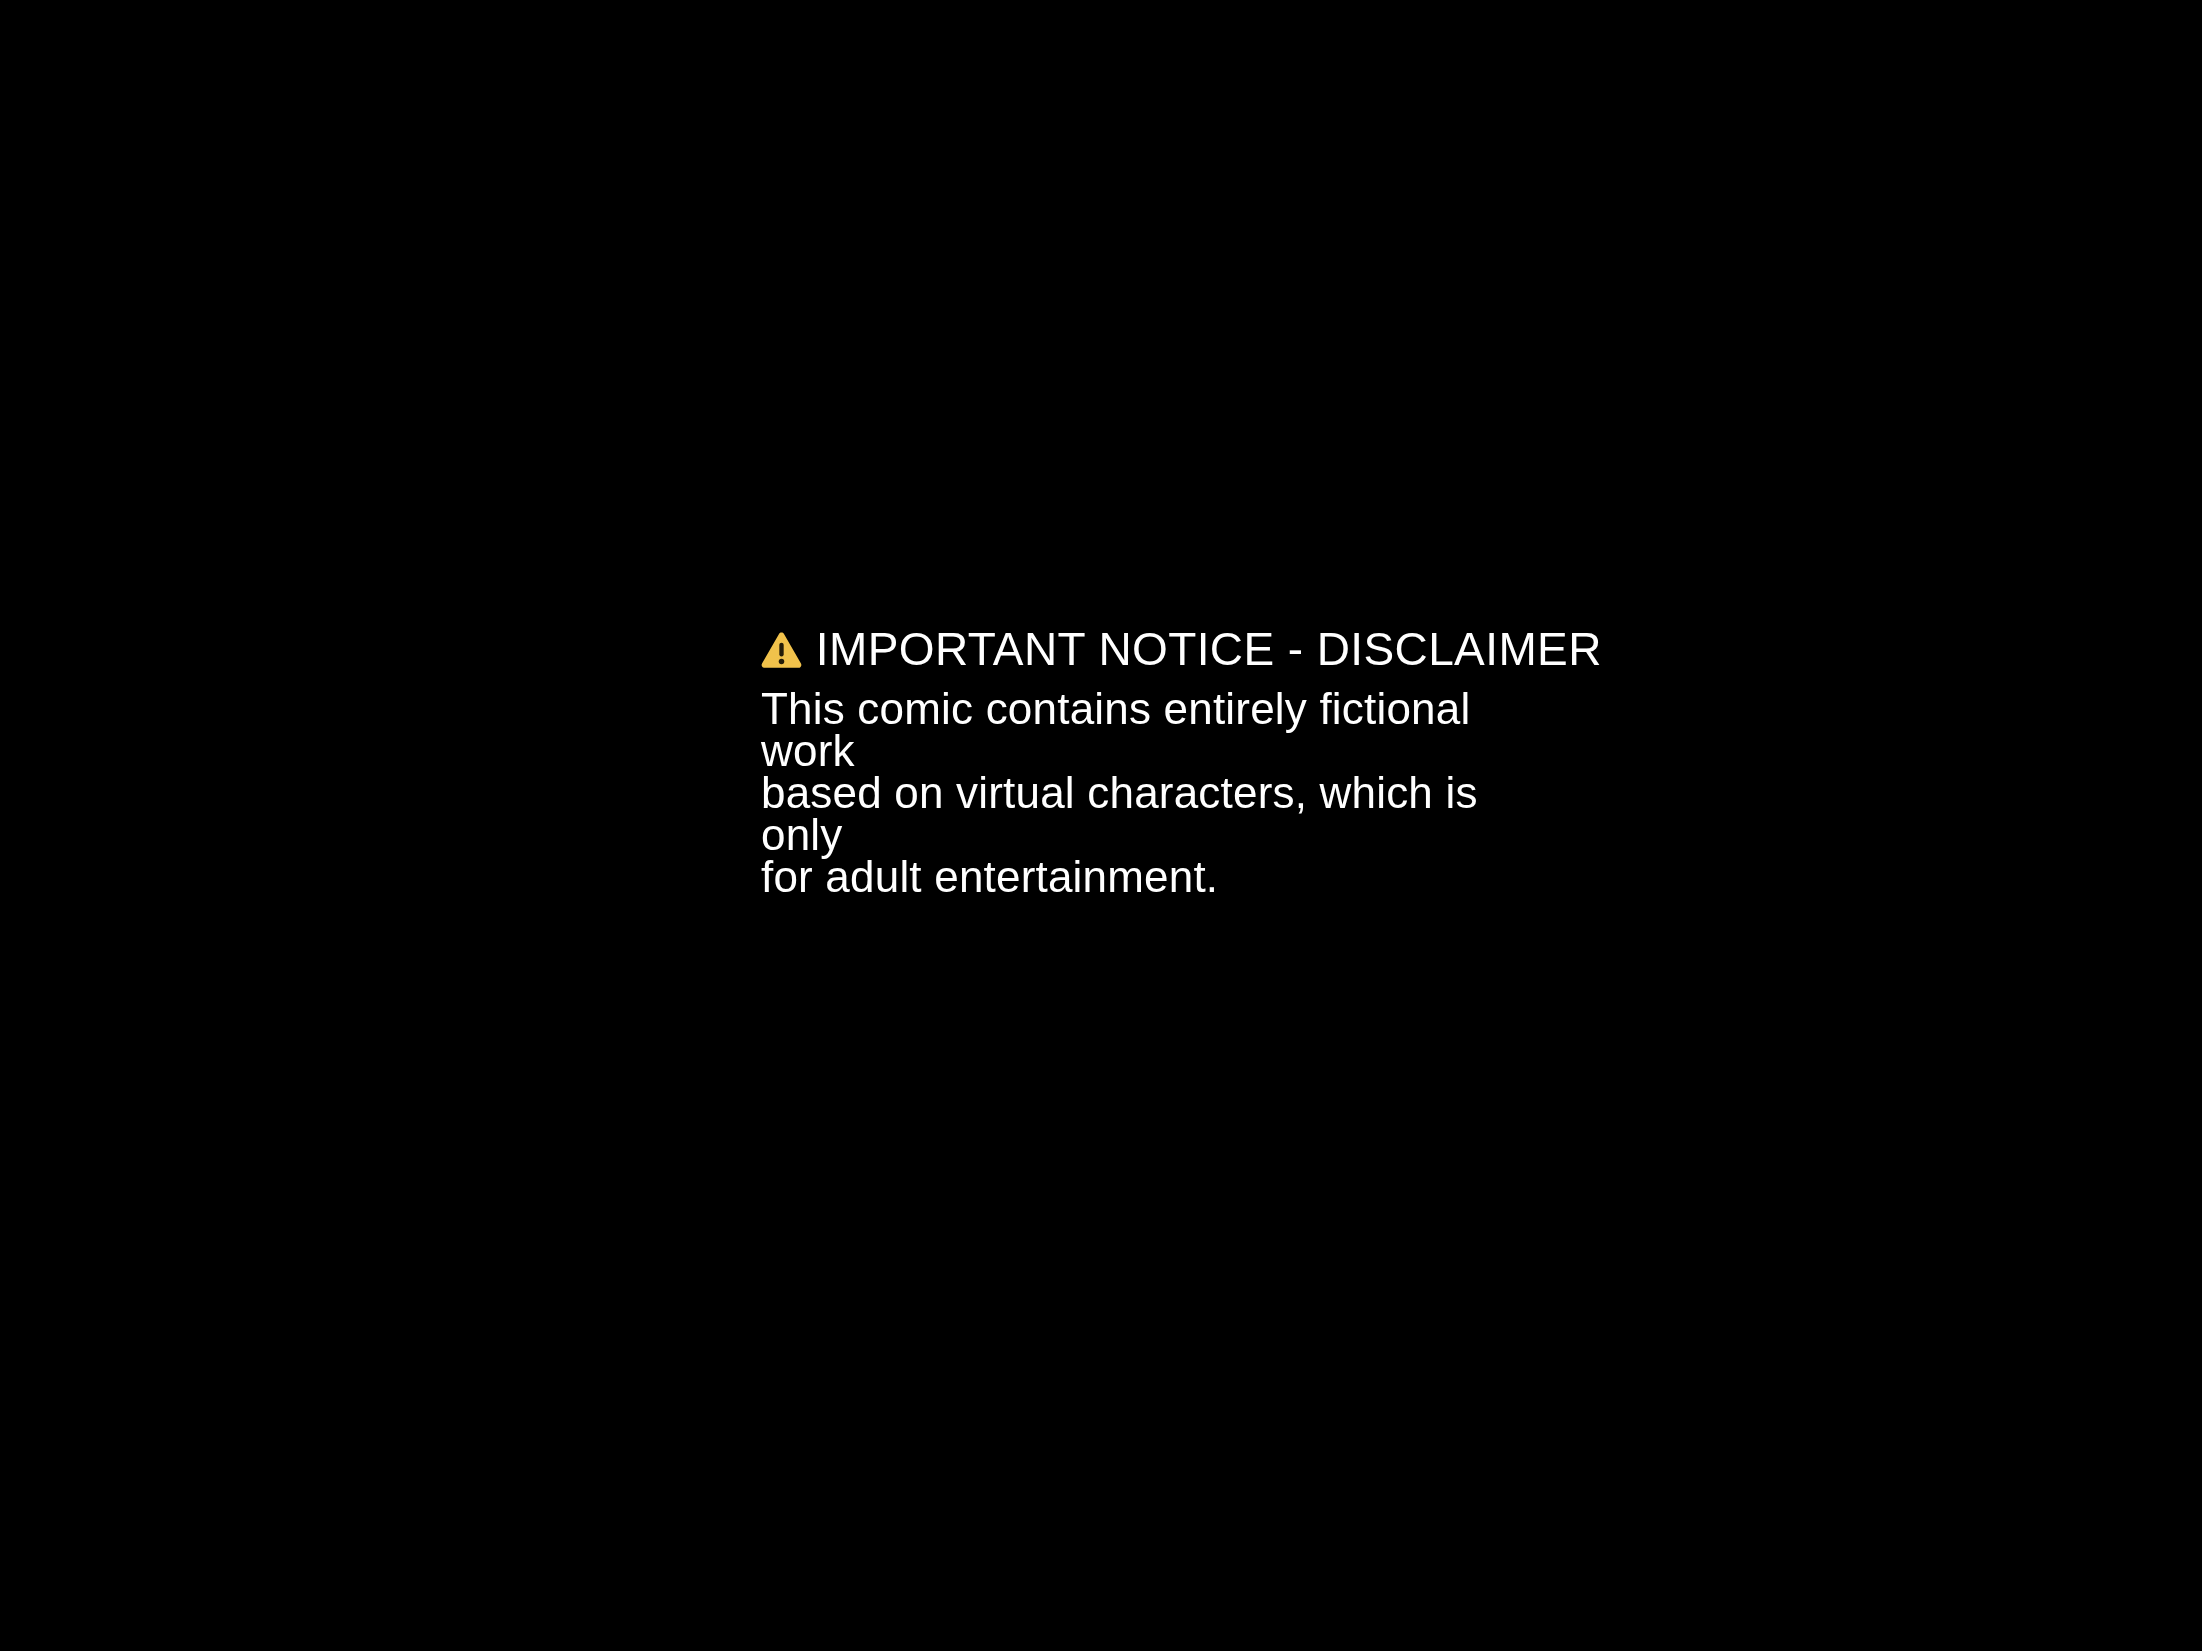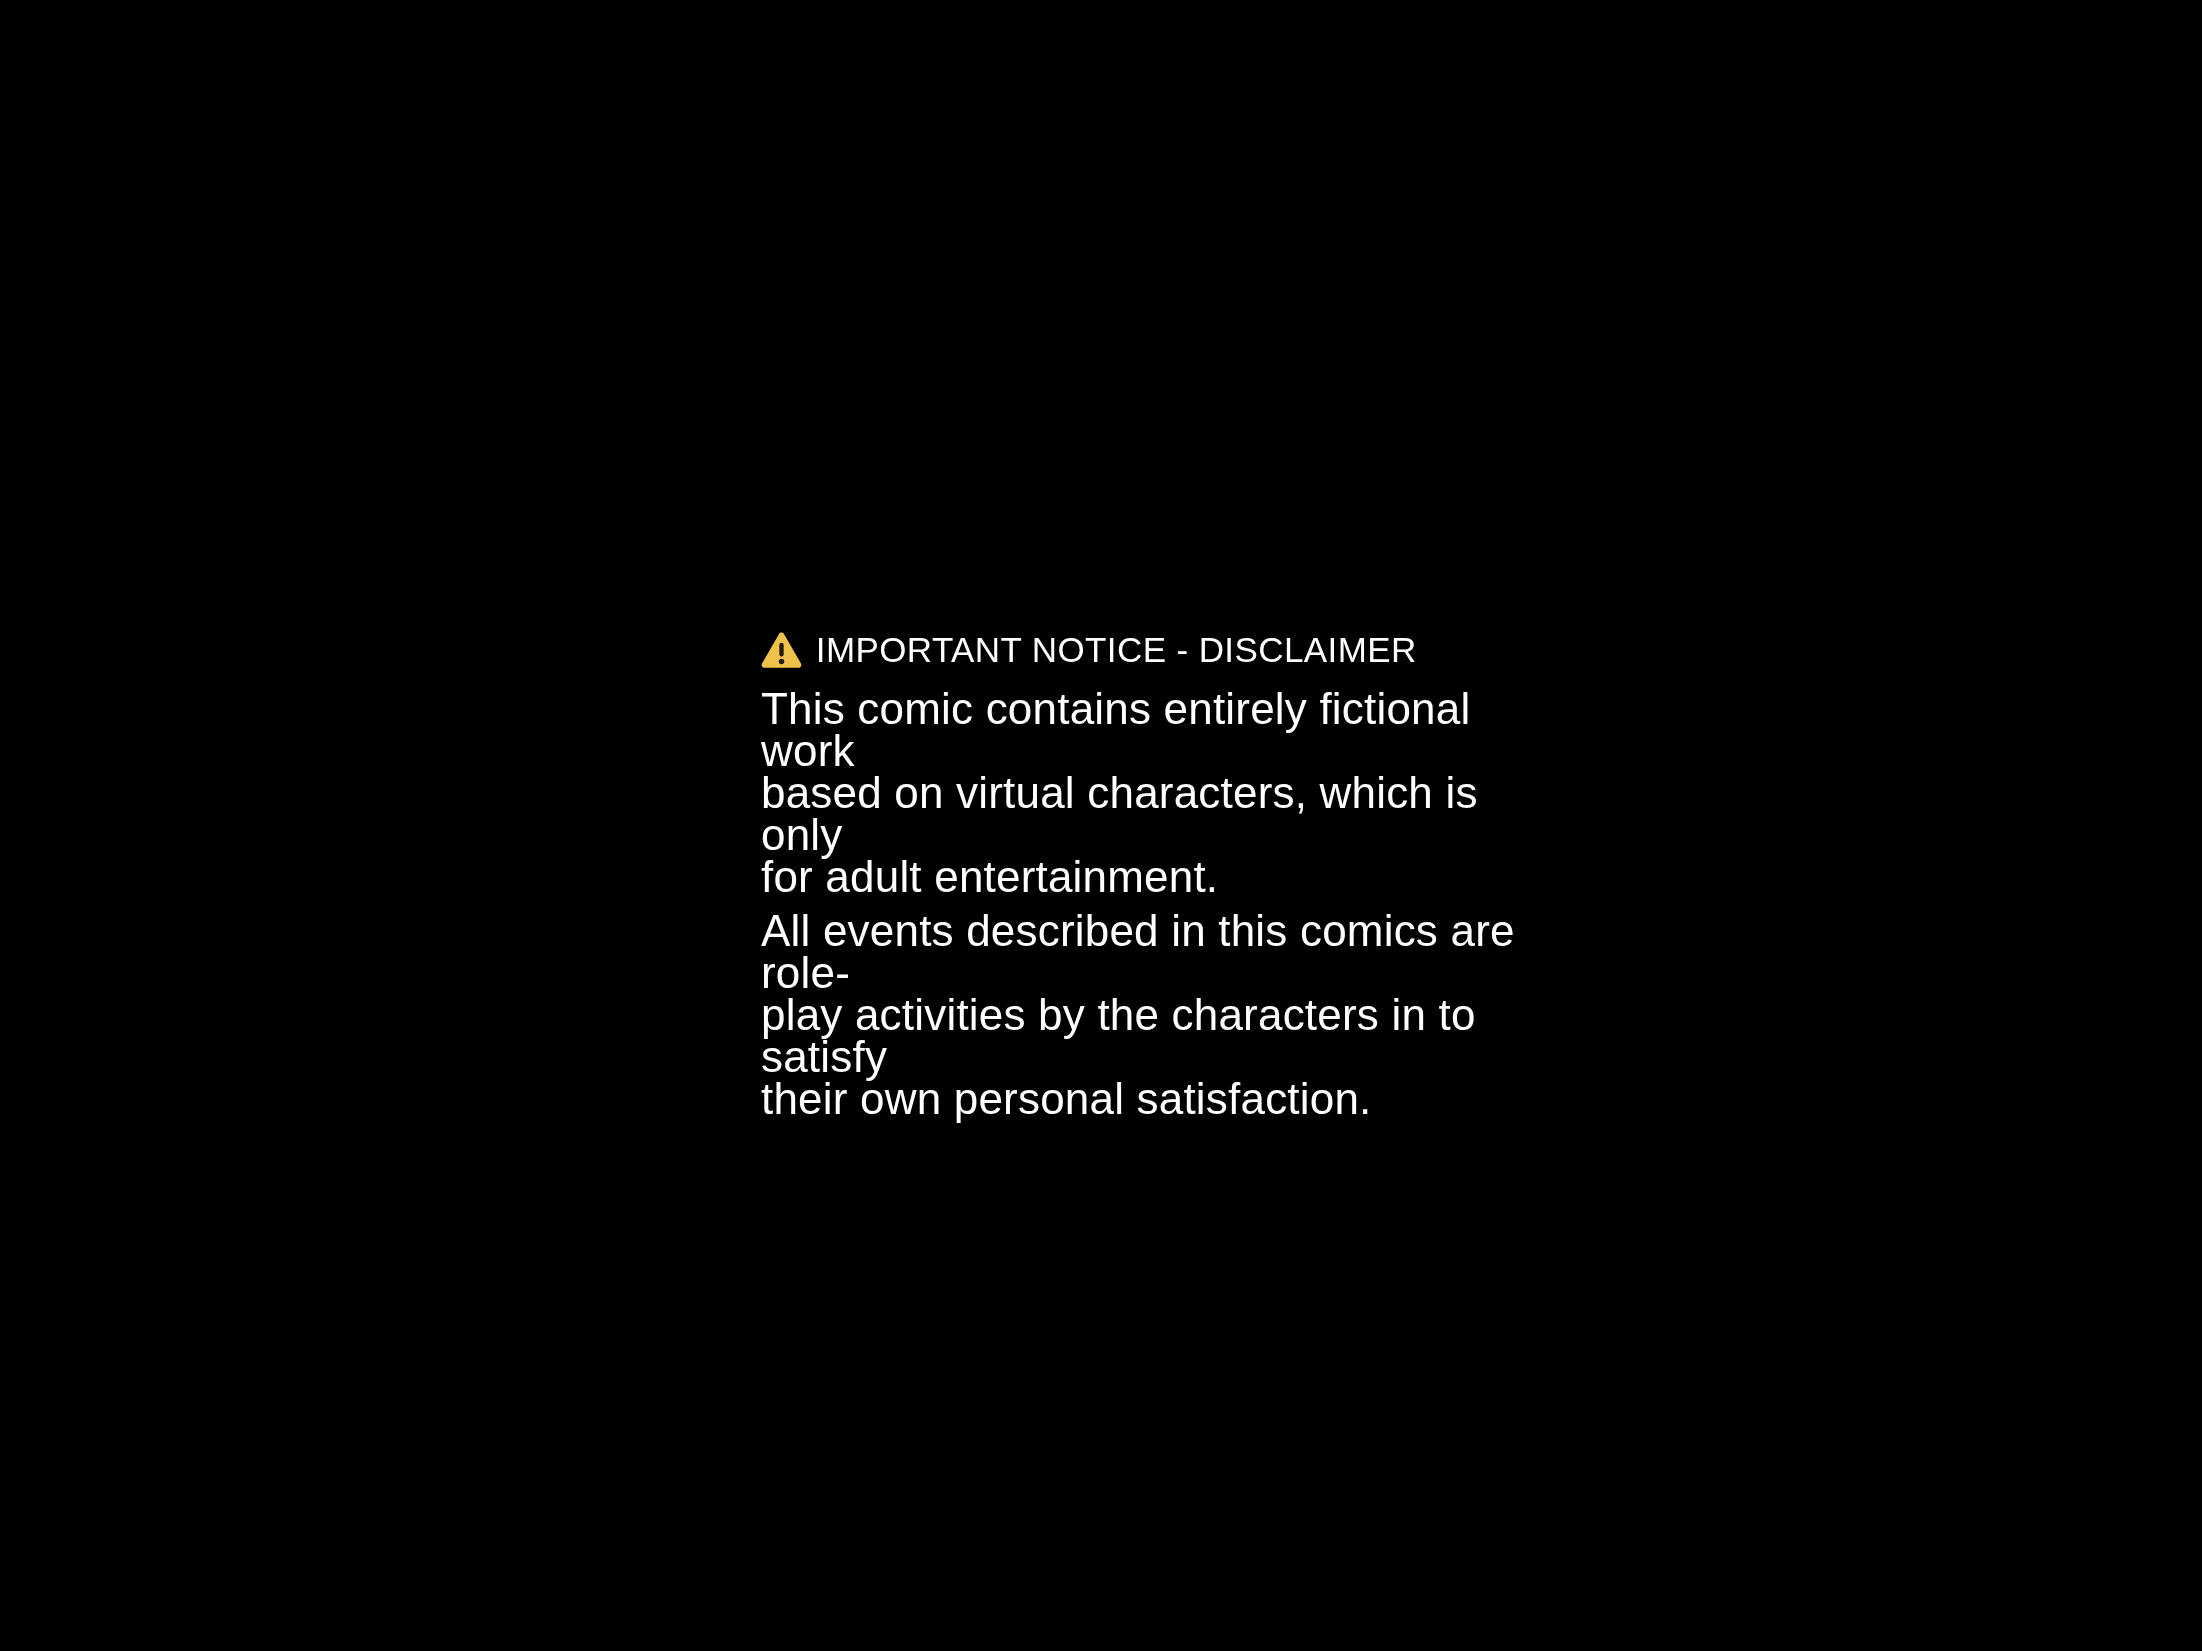--- a/index.html
+++ b/index.html
@@ -18,21 +18,21 @@
     position: absolute;
     left: 761px;
     top: 628px;
     width: 774px;
     color: #ffffff;
   }
   .notice-title {
     display: flex;
     align-items: center;
     gap: 13.8px;
-    font-size: 35px;
+    font-size: 46px;
     line-height: 43px;
     font-weight: 400;
     letter-spacing: 0.4px;
     white-space: nowrap;
     margin: 0 0 17px 0;
   }
   .warning-icon {
     width: 41px;
     height: 38px;
     display: inline-block;
@@ -60,17 +60,14 @@
         <path d="M28.1 3.9c1.7-3.0 6.1-3.0 7.8 0l26.5 46.1c1.7 3.0-0.4 6.8-3.9 6.8H5.5c-3.5 0-5.6-3.8-3.9-6.8z" fill="#F1C24B"></path>
         <rect x="28.6" y="17.5" width="6.8" height="21.5" rx="3.4" fill="#241C08"></rect>
         <circle cx="32" cy="47" r="4.3" fill="#241C08"></circle>
       </svg>
     </span>
     <span>IMPORTANT NOTICE - DISCLAIMER</span>
   </h1>
   <p class="notice-paragraph">This comic contains entirely fictional work
 based on virtual characters, which is only
 for adult entertainment.</p>
-  <p class="notice-paragraph">All events described in this comics are role-
-play activities by the characters in to satisfy
-their own personal satisfaction.</p>
 </div>
 
 
 </body></html>

